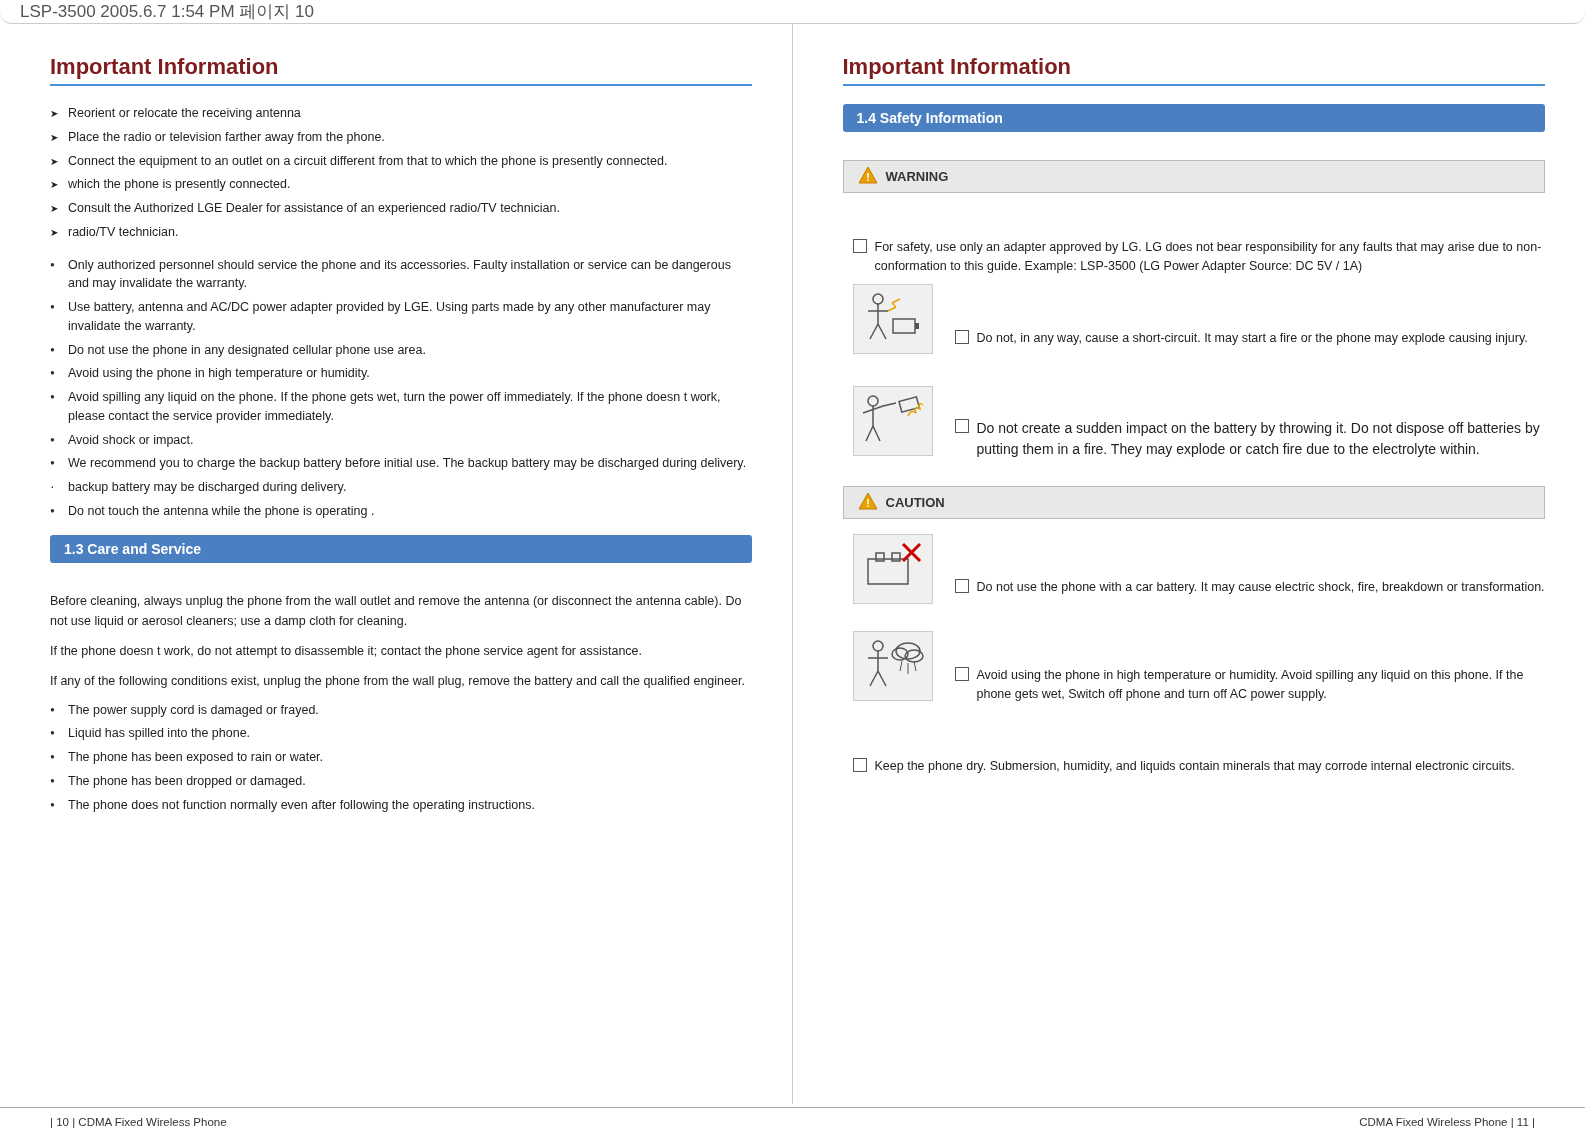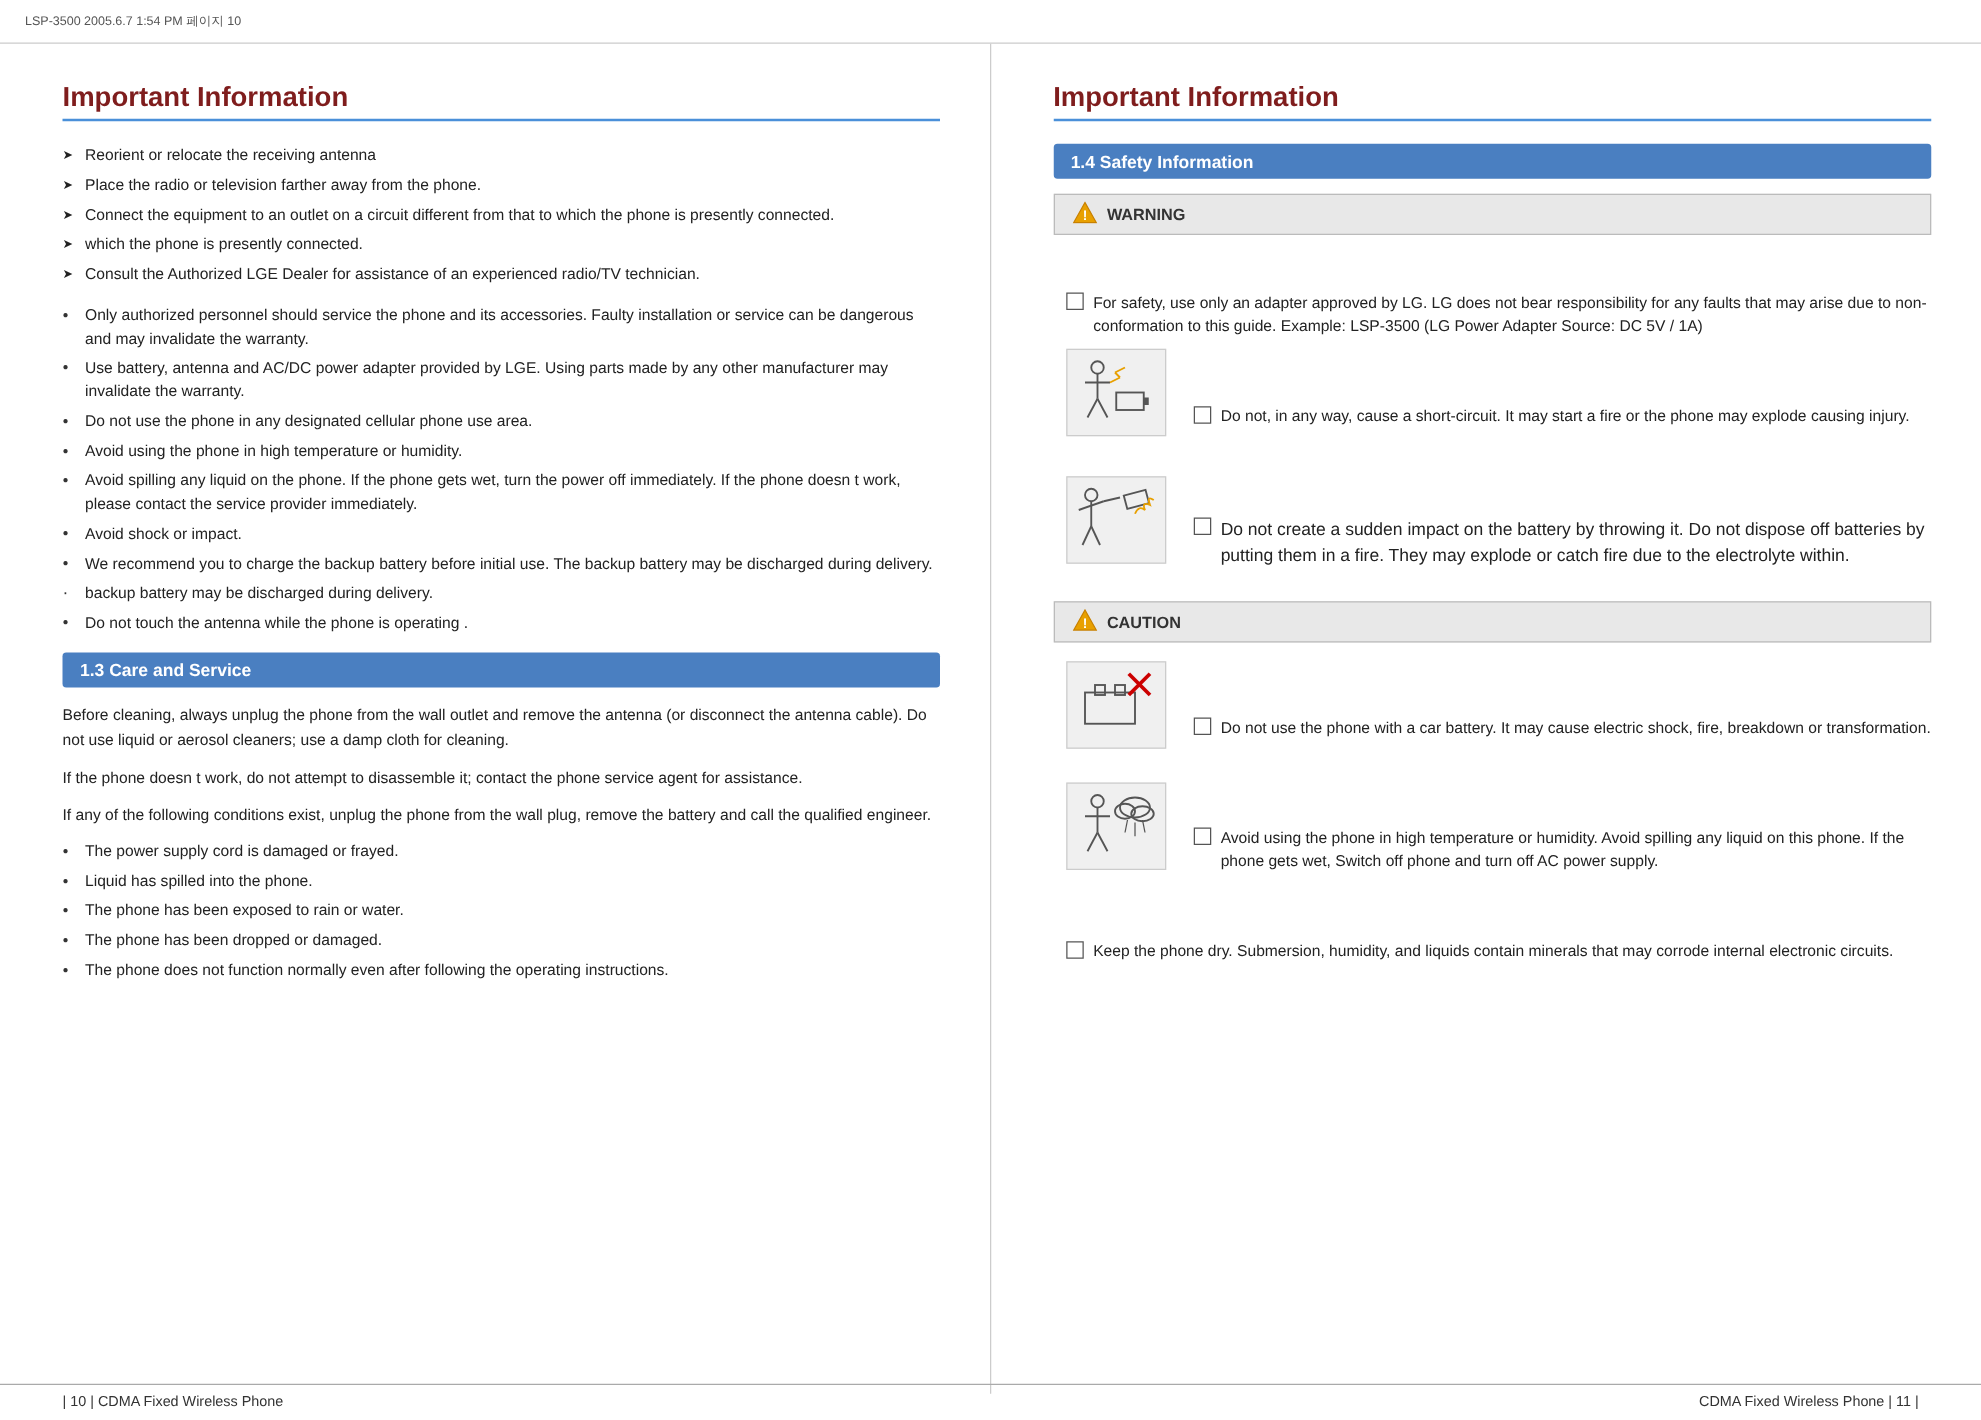--- a/index.html
+++ b/index.html
@@ -9,23 +9,24 @@
       background: #fff;
       font-family: Arial, sans-serif;
       font-size: 13px;
       color: #222;
       position: relative;
     }
 
     .top-bar {
       background: #fff;
       border-bottom: 1px solid #ccc;
-      padding: 10px 20px;
-      font-size: 10px;
+      padding: 0 20px;
+      font-size: 17px;
       color: #555;
+      border-radius: 12px;
     }
 
     .page-layout {
       display: flex;
       width: 100%;
       min-height: 1080px;
     }
 
     .left-col {
       width: 50%;
@@ -48,21 +49,21 @@
     }
 
     .section-header {
       display: flex;
       align-items: center;
       background: #4a7fc1;
       color: #fff;
       font-size: 14px;
       font-weight: bold;
       padding: 6px 14px;
-      margin-bottom: 12px;
+      margin-bottom: 28px;
       border-radius: 3px;
     }
 
     .warning-bar {
       display: flex;
       align-items: center;
       background: #e8e8e8;
       border: 1px solid #bbb;
       padding: 5px 14px;
       margin-bottom: 14px;
@@ -217,20 +218,21 @@
 
   <div class="left-col">
     <div class="section-title">Important Information</div>
 
     <ul class="bullet-list">
       <li class="arrow"><span>Reorient or relocate the receiving antenna</span></li>
       <li class="arrow"><span>Place the radio or television farther away from the phone.</span></li>
       <li class="arrow"><span>Connect the equipment to an outlet on a circuit different from that to which the phone is presently connected.</span></li>
       <li class="arrow indented">which the phone is presently connected.</li>
       <li class="arrow"><span>Consult the Authorized LGE Dealer for assistance of an experienced radio/TV technician.</span></li>
+      <li class="arrow indented">radio/TV technician.</li>
     </ul>
 
     <ul class="bullet-list">
       <li class="dot"><span>Only authorized personnel should service the phone and its accessories. Faulty installation or service can be dangerous and may invalidate the warranty.</span></li>
       <li class="dot"><span>Use battery, antenna and AC/DC power adapter provided by LGE. Using parts made by any other manufacturer may invalidate the warranty.</span></li>
       <li class="dot"><span>Do not use the phone in any designated  cellular phone use  area.</span></li>
       <li class="dot"><span>Avoid using the phone in high temperature or humidity.</span></li>
       <li class="dot"><span>Avoid spilling any liquid on the phone. If the phone gets wet, turn the power off immediately. If the phone doesn t work, please contact the service provider immediately.</span></li>
       <li class="dot"><span>Avoid shock or impact.</span></li>
       <li class="dot"><span>We recommend you to charge the backup battery before initial use. The backup battery may be discharged during delivery.</span></li>

